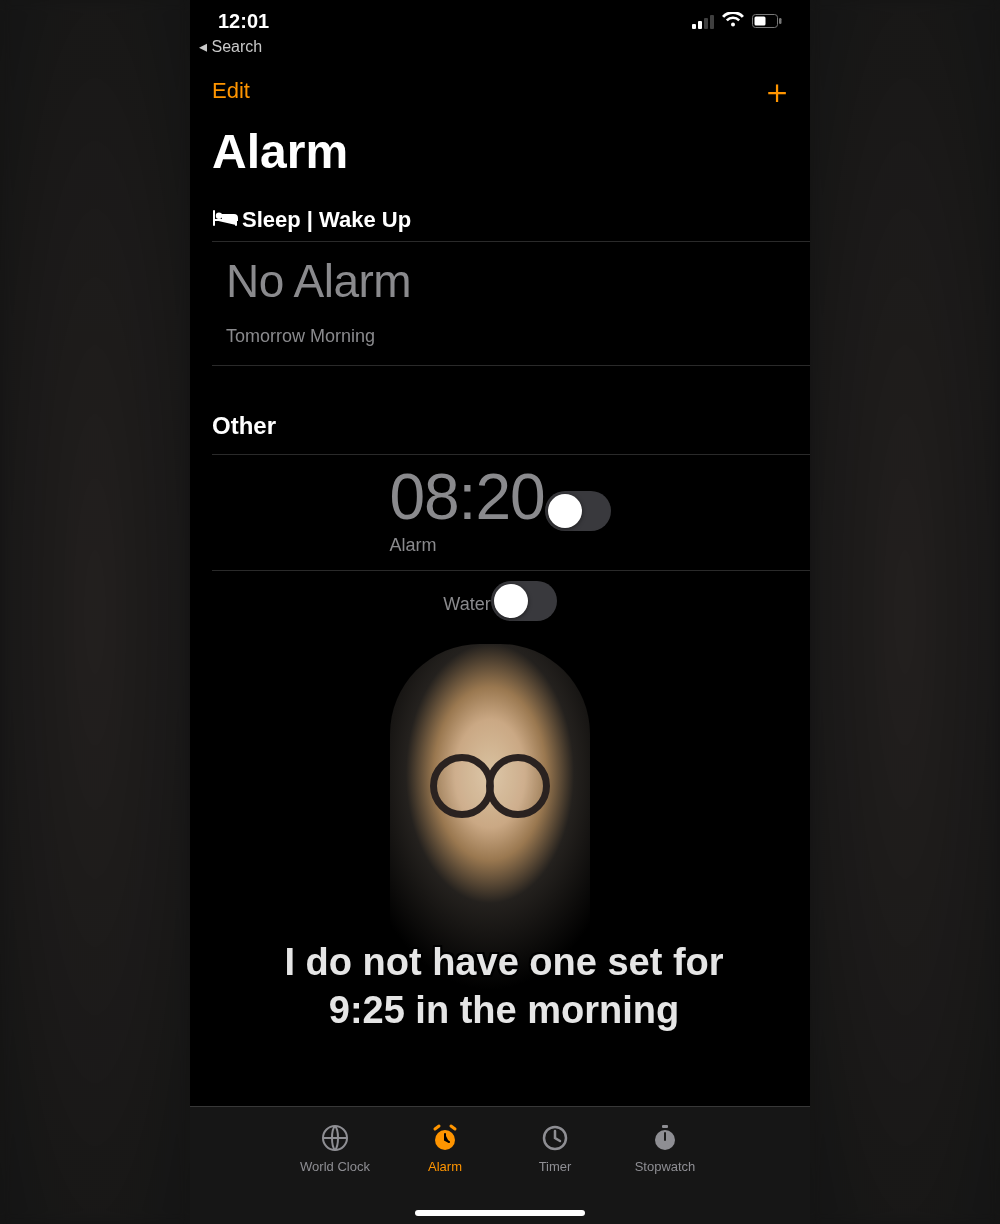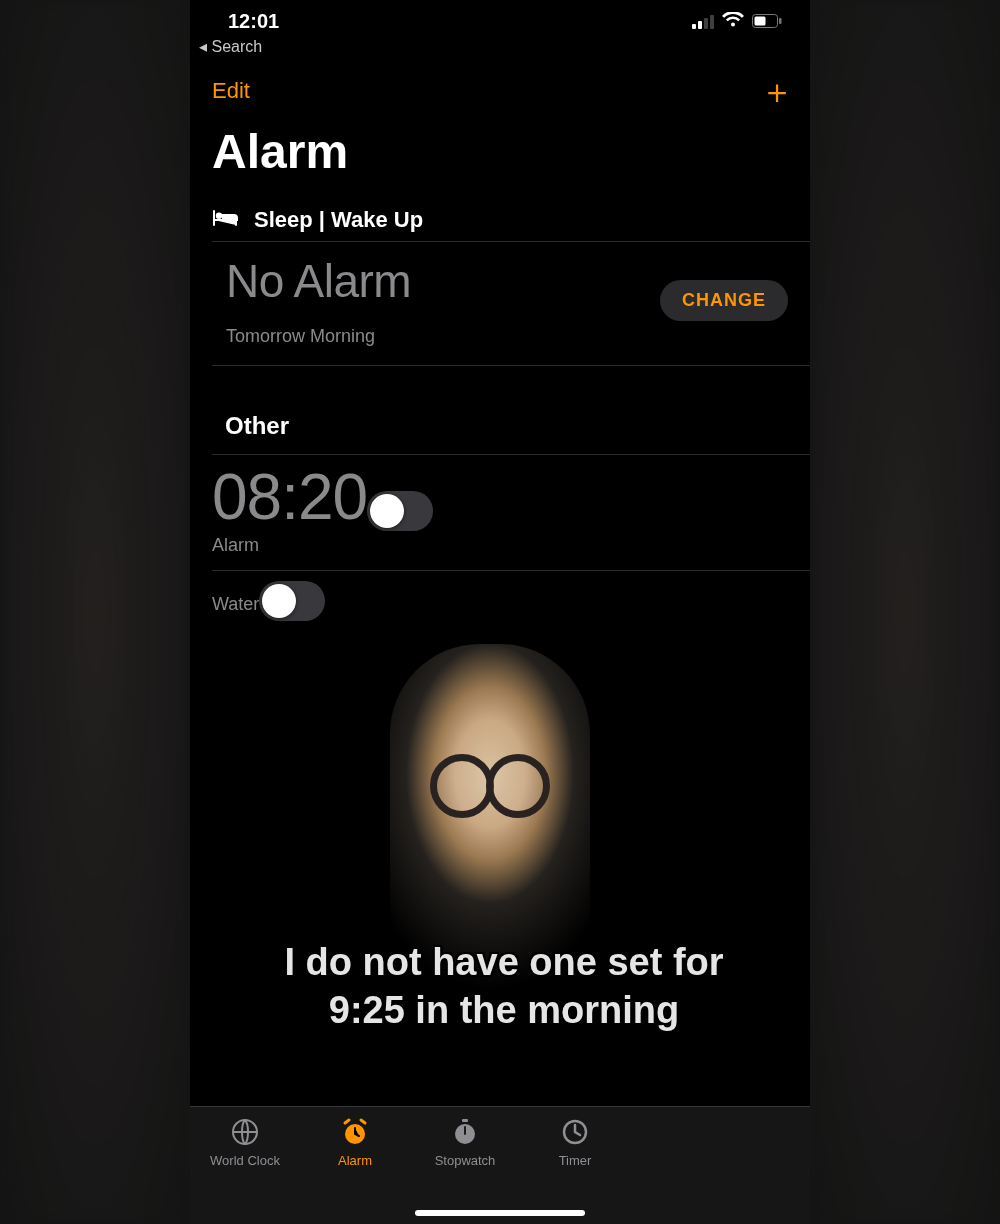--- a/index.html
+++ b/index.html
@@ -34,21 +34,21 @@
     background: #000;
     color: #fff;
     display: flex;
     flex-direction: column;
   }
   
   .status {
     display: flex;
     align-items: center;
     justify-content: space-between;
-    padding: 10px 28px 0 38px;
+    padding: 10px 28px 0 28px;
     font-size: 20px;
     font-weight: 600;
   }
   .status-right {
     display: flex;
     align-items: center;
     gap: 8px;
   }
   .back-search {
     font-size: 16px;
@@ -73,21 +73,21 @@
     line-height: 1;
   }
   .title {
     font-size: 48px;
     font-weight: 700;
     padding: 12px 22px 28px 22px;
   }
   .section-header {
     display: flex;
     align-items: center;
-    gap: 16px;
+    gap: 4px;
     font-size: 22px;
     font-weight: 600;
     padding: 0 22px 8px 22px;
   }
   .divider {
     height: 1px;
     background: #2a2a2a;
     margin-left: 22px;
   }
   .sleep-row {
@@ -113,25 +113,24 @@
     font-size: 18px;
     letter-spacing: 1px;
     font-weight: 600;
     padding: 10px 22px;
     border-radius: 30px;
   }
   .other-header {
     font-size: 24px;
     font-weight: 600;
     padding: 46px 22px 14px 22px;
-    margin-left: 13px;
   }
   .alarm-row {
     display: flex;
-    justify-content: flex-start;
+    justify-content: center;
     align-items: center;
     padding: 10px 22px 14px 22px;
     position: relative;
   }
   .alarm-left .time {
     font-size: 64px;
     font-weight: 300;
     color: #8a8a8d;
     letter-spacing: -1px;
     line-height: 1;
@@ -208,23 +207,23 @@
   }
   
   .tabbar {
     position: absolute;
     bottom: 0;
     left: 0; right: 0;
     height: 118px;
     background: rgba(24,24,24,0.92);
     border-top: 1px solid rgba(120,120,120,0.35);
     display: flex;
-    justify-content: flex-start;
+    justify-content: center;
     align-items: flex-start;
-    padding-top: 8px;
+    padding-top: 14px;
     z-index: 30;
   }
   .tab {
     display: flex;
     flex-direction: column;
     align-items: center;
     color: #8e8e93;
     font-size: 13px;
     gap: 4px;
     width: 110px;
@@ -300,21 +299,20 @@
       </span>
       <span>Sleep | Wake Up</span>
     </div>
     <div class="divider"></div>
 
     <div class="sleep-row">
       <div class="sleep-left">
         <div class="noalarm">No Alarm</div>
         <div class="sub">Tomorrow Morning</div>
       </div>
-      <div class="change-btn">CHANGE</div>
     </div>
     <div class="divider"></div>
 
     <div class="other-header">Other</div>
     <div class="divider"></div>
 
     <div class="alarm-row">
       <div class="alarm-left">
         <div class="time">08:20</div>
         <div class="label">Alarm</div>
@@ -357,34 +355,34 @@
               <circle cx="15" cy="17" r="10" fill="#ff9500"></circle>
               <path d="M15 11v6l4 2" stroke="#000" stroke-width="2" stroke-linecap="round"></path>
               <path d="M5 6l4-3M25 6l-4-3" stroke="#ff9500" stroke-width="3" stroke-linecap="round"></path>
             </svg>
         </span>
         <span>Alarm</span>
       </div>
       <div class="tab">
         <span class="ticon">
           <svg width="30" height="30" viewBox="0 0 30 30">
+              <circle cx="15" cy="15" r="11" fill="none" stroke="#8e8e93" stroke-width="2.5"></circle>
+              <path d="M15 8v7l5 3" stroke="#8e8e93" stroke-width="2.5" fill="none" stroke-linecap="round"></path>
+            </svg>
+        </span>
+        <span>Timer</span>
+      </div>
+      <div class="tab">
+        <span class="ticon">
+          <svg width="30" height="30" viewBox="0 0 30 30">
               <circle cx="15" cy="17" r="10" fill="#8e8e93"></circle>
               <path d="M15 10v7" stroke="#1b1b1b" stroke-width="2" stroke-linecap="round"></path>
               <rect x="12" y="2" width="6" height="3" rx="1" fill="#8e8e93"></rect>
             </svg>
         </span>
         <span>Stopwatch</span>
       </div>
-      <div class="tab">
-        <span class="ticon">
-          <svg width="30" height="30" viewBox="0 0 30 30">
-              <circle cx="15" cy="15" r="11" fill="none" stroke="#8e8e93" stroke-width="2.5"></circle>
-              <path d="M15 8v7l5 3" stroke="#8e8e93" stroke-width="2.5" fill="none" stroke-linecap="round"></path>
-            </svg>
-        </span>
-        <span>Timer</span>
-      </div>
     </div>
 
     <div class="home-indicator"></div>
 
   </div>
 </div>
 
 </body></html>

